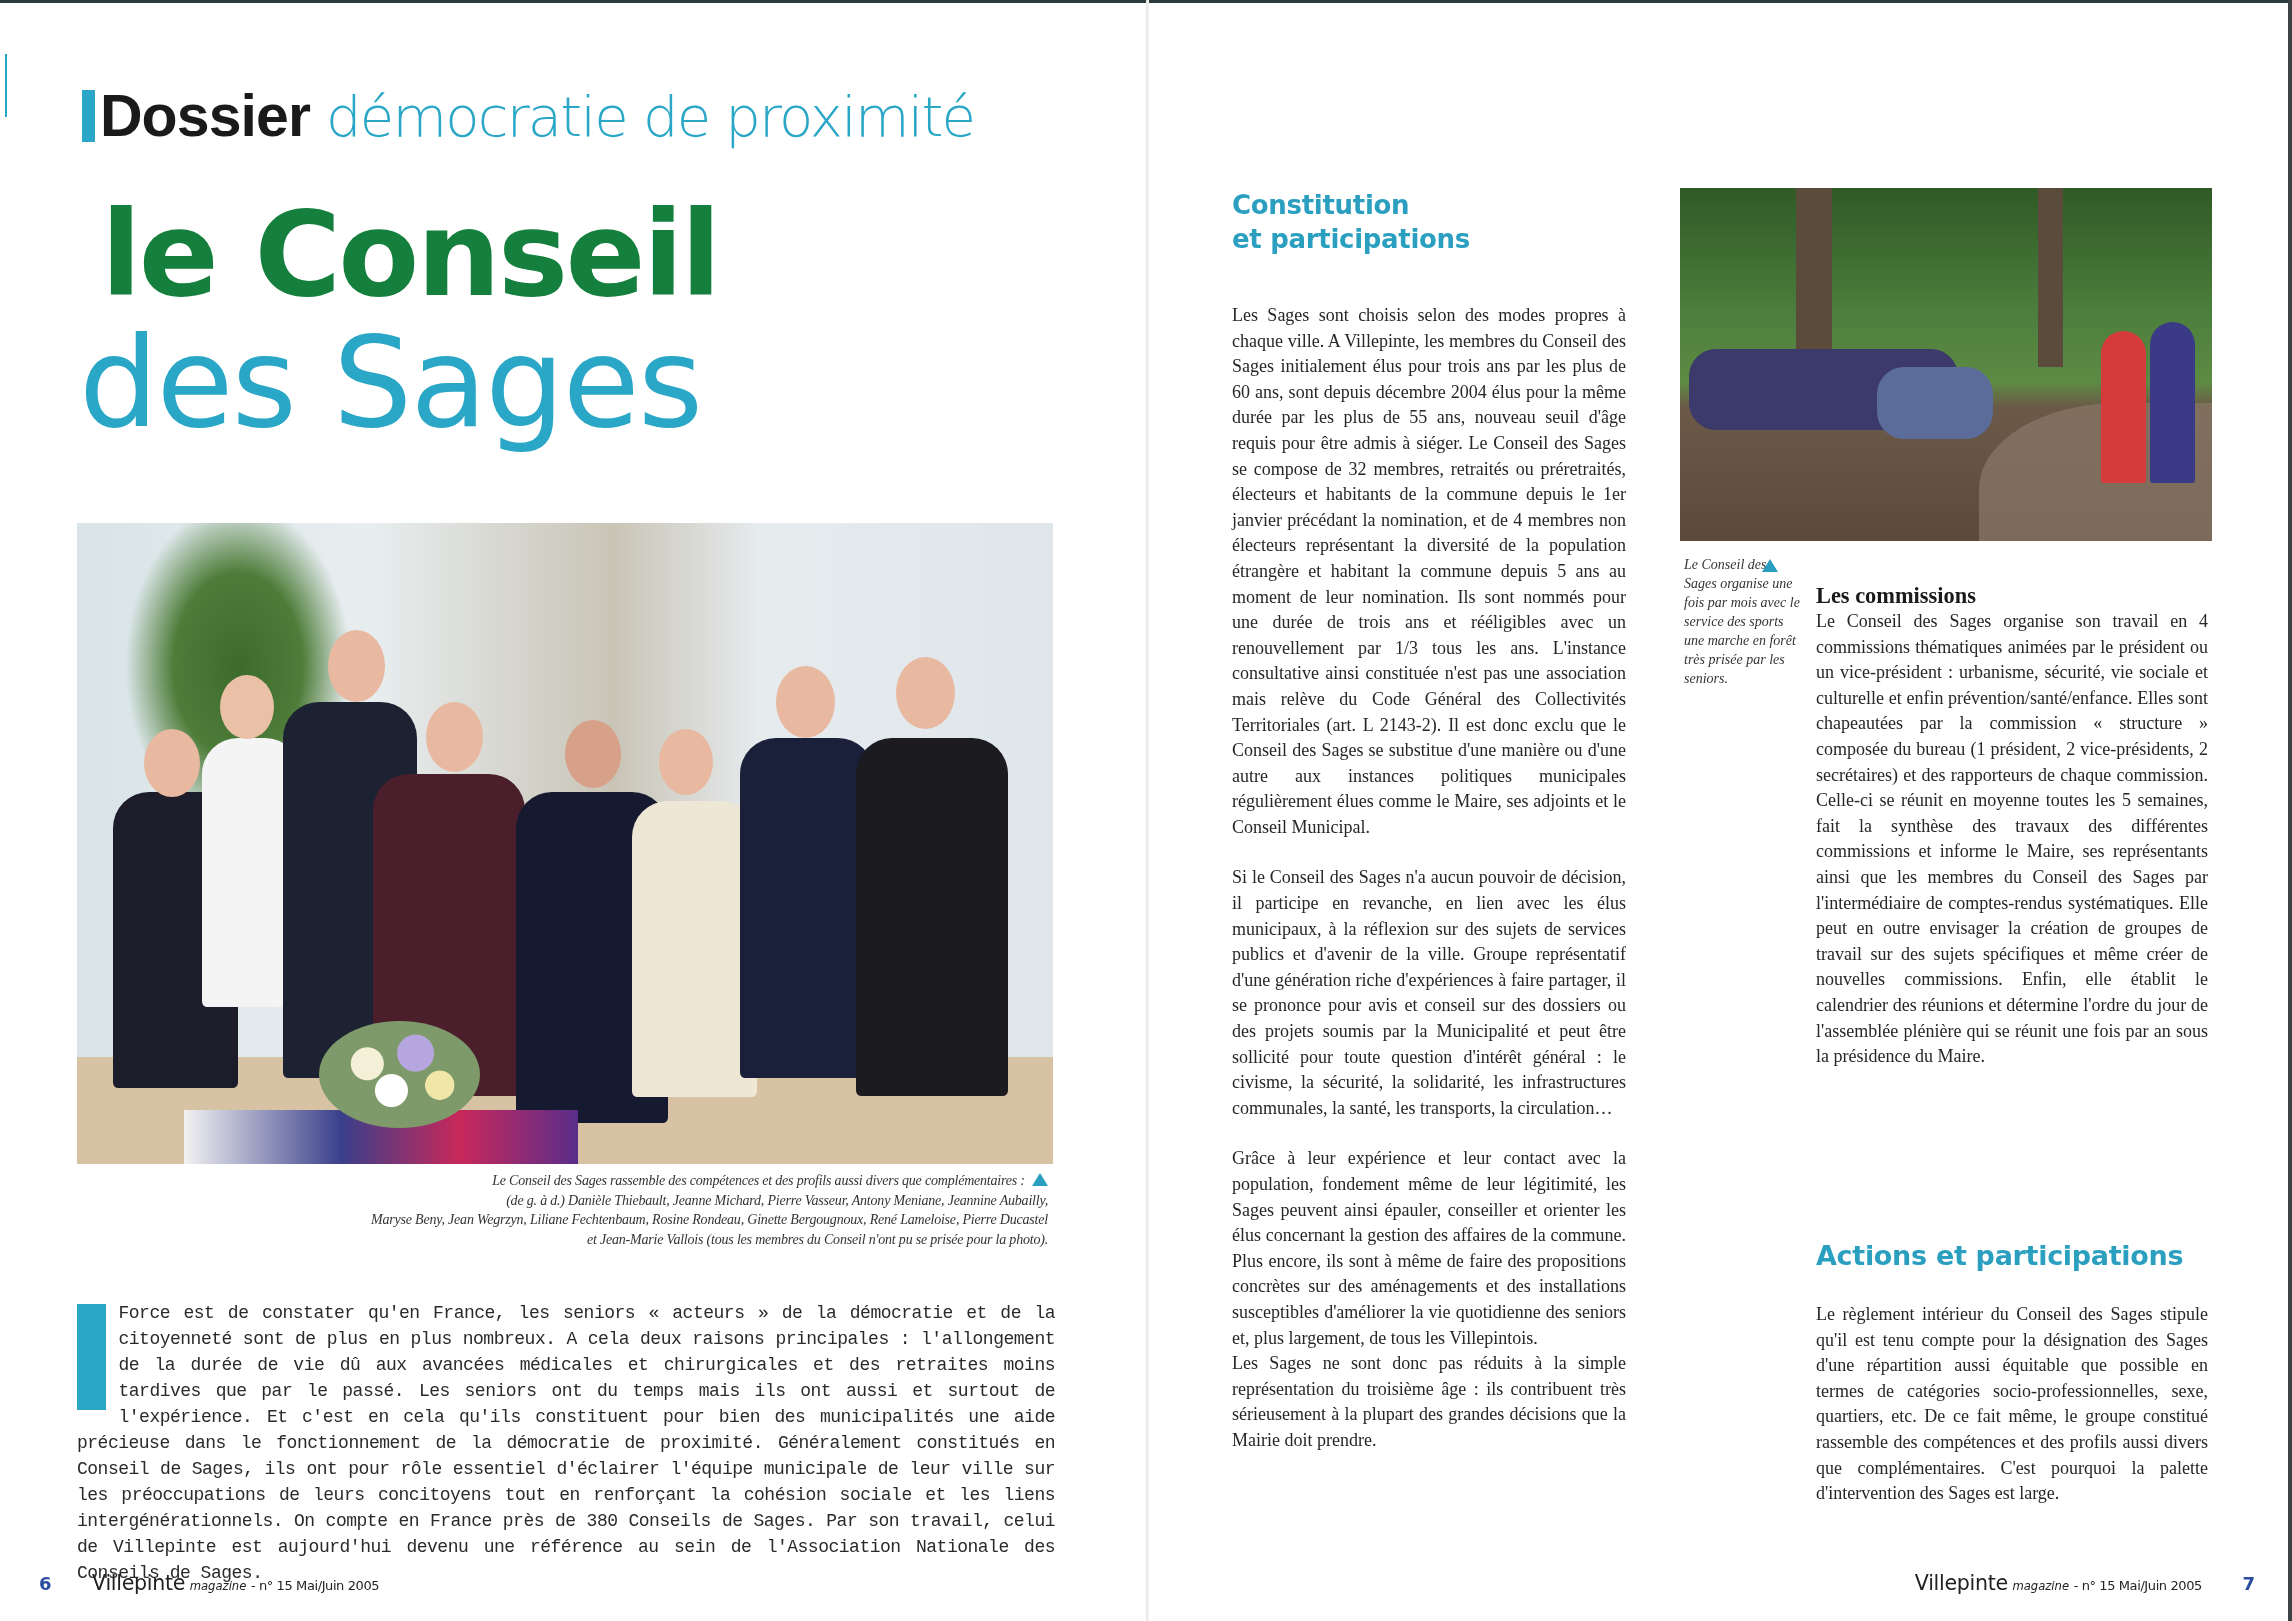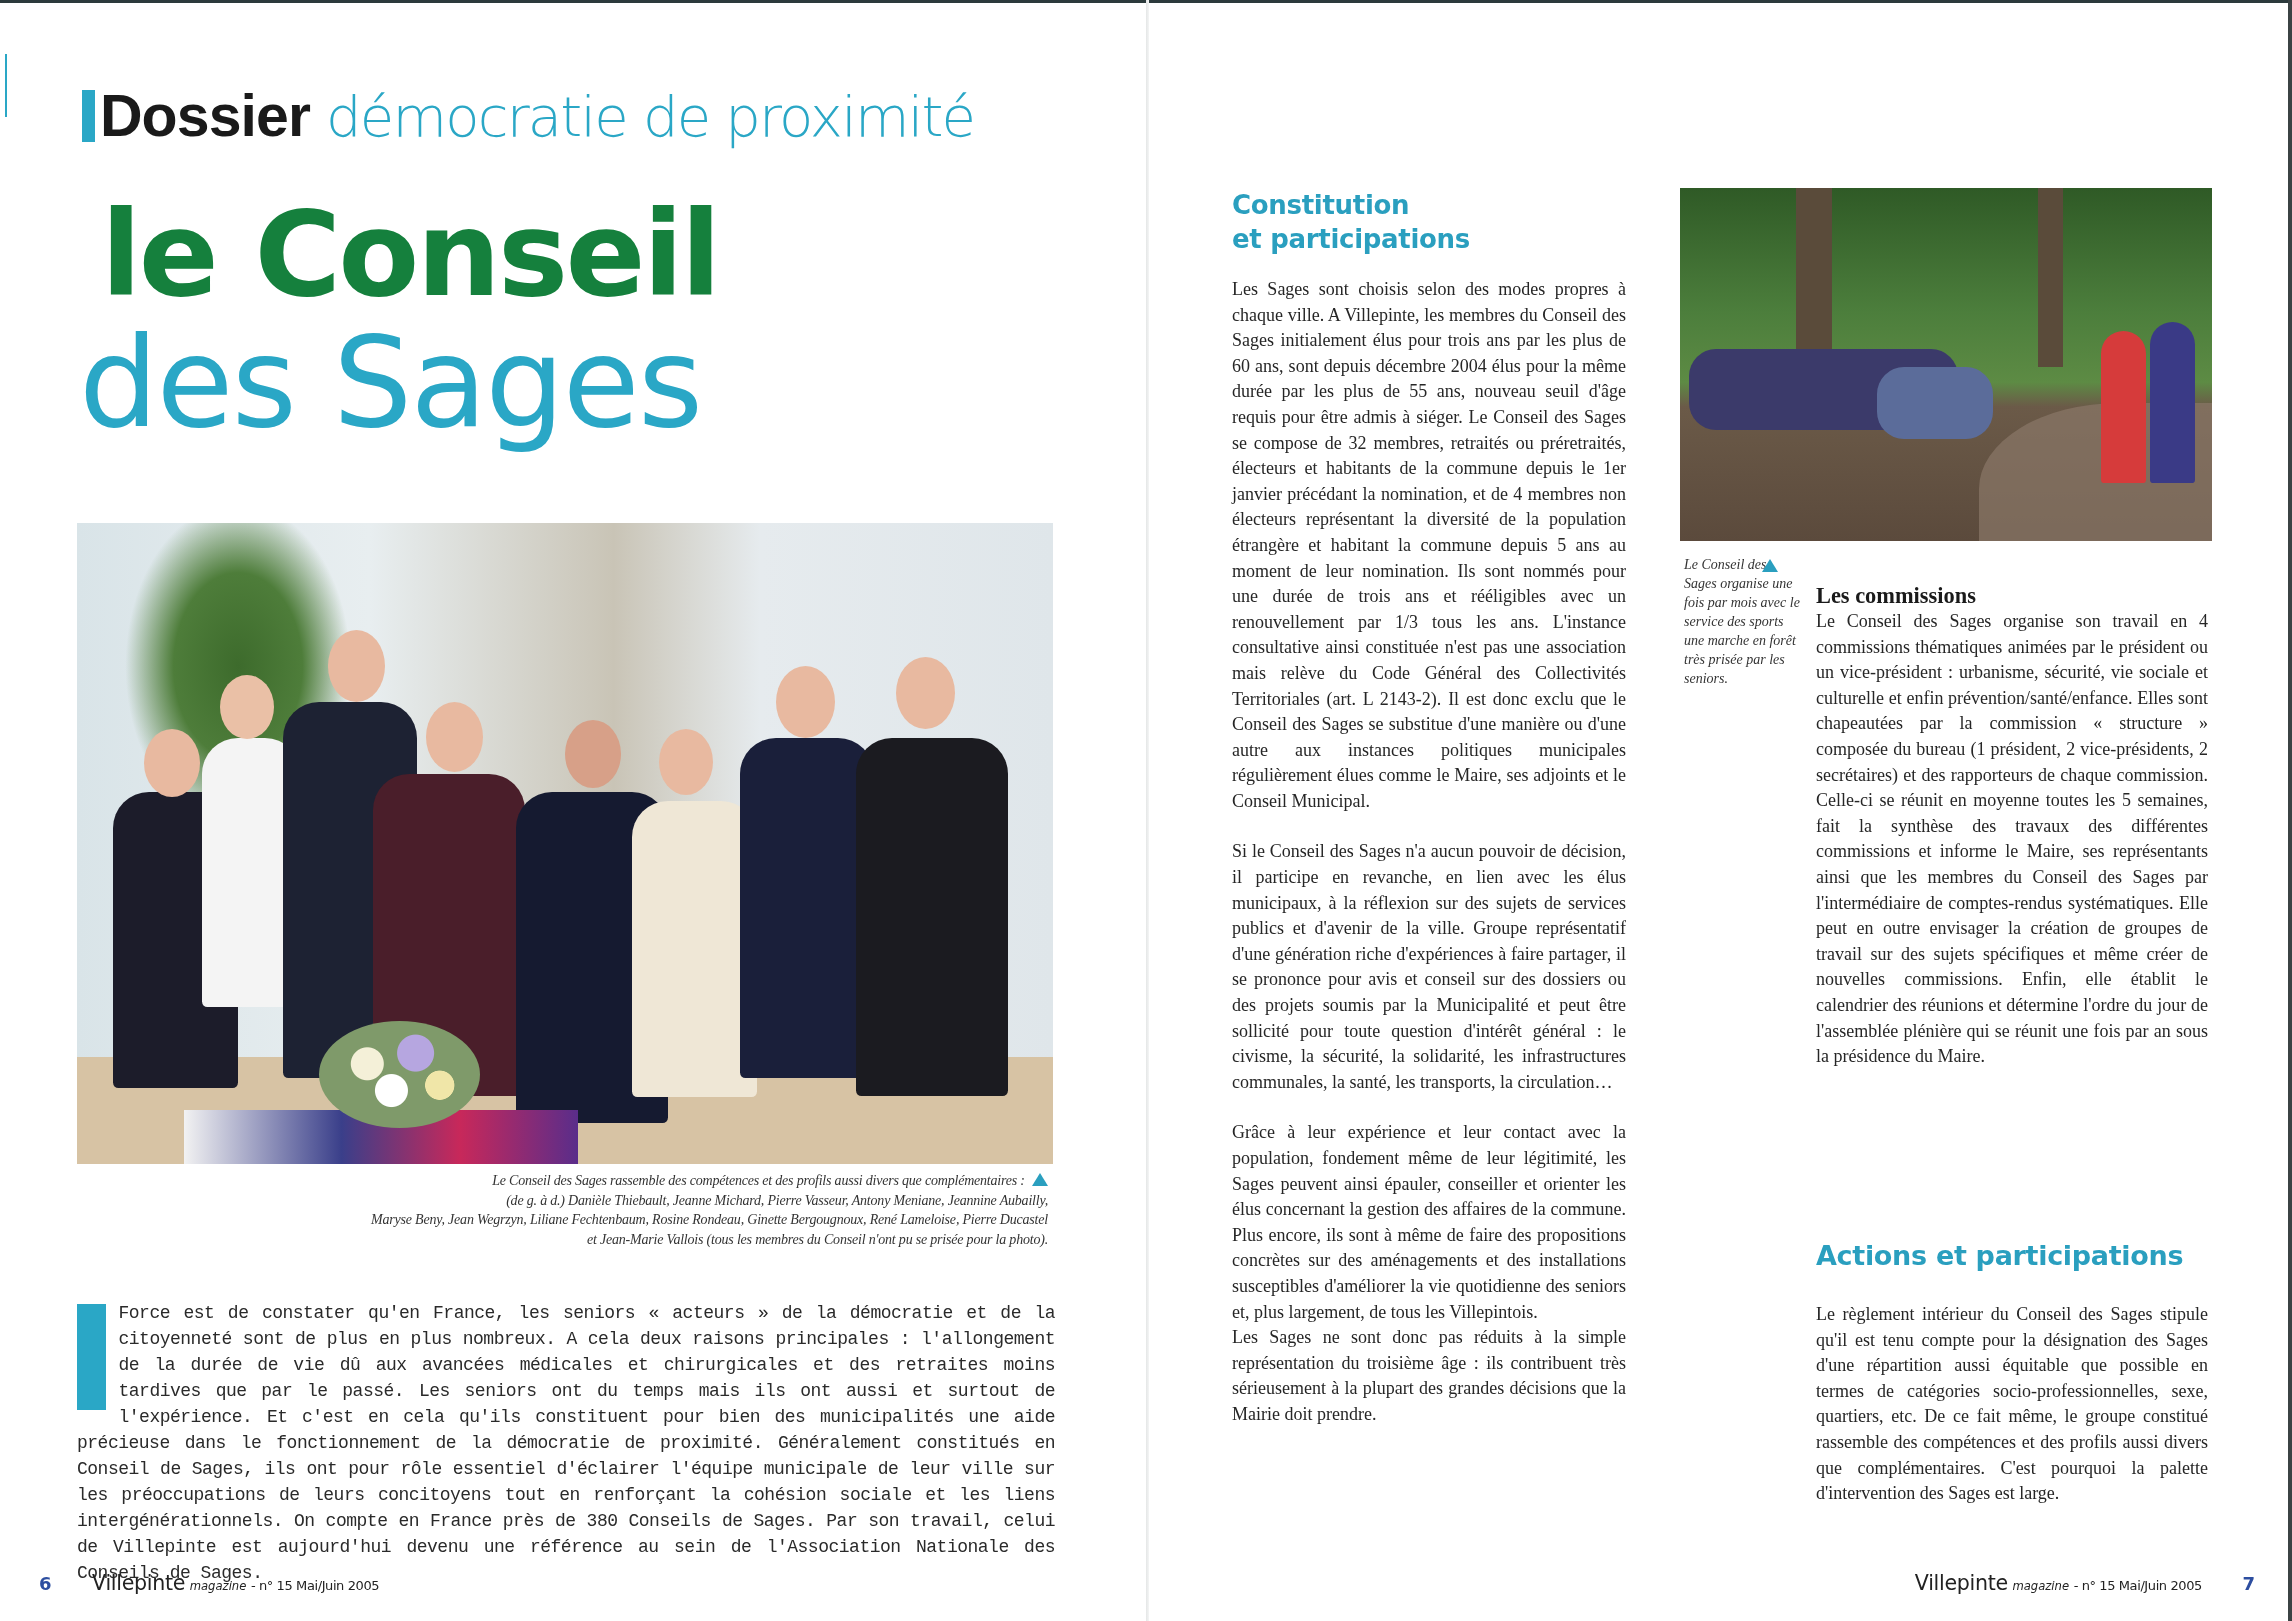--- a/index.html
+++ b/index.html
@@ -60,21 +60,21 @@
     .intro { position: absolute; left: 77px; top: 1300px; width: 978px;
       font-family: Liberation Mono, monospace; font-size: 18px; line-height: 26px; color: #2a2a2a;
       text-align: justify; letter-spacing: -0.5px; }
     .intro-bar { float: left; width: 29px; height: 106px; background: #2aa7c6; margin: 3.6px 12.5px 0 0; }
 
     
     .col { position: absolute; font-family: "Liberation Serif", serif; font-size: 18px; line-height: 25.6px; color: #262626; text-align: justify; }
     .col-mid { left: 1232px; top: 188px; width: 394px; }
     .col-right { left: 1816px; top: 582px; width: 392px; }
     .h-teal { font-family: "DejaVu Sans", sans-serif; font-weight: bold; color: #2a9fbf; font-size: 26px; line-height: 34px; letter-spacing: -0.3px; text-align: left; }
-    .h-teal.mid { margin-bottom: 21px; }
+    .h-teal.mid { margin-bottom: 47px; }
     .col p { margin: 0; }
     .col p.gap { margin-top: 25px; }
     .h-black { font-family: "Liberation Serif", serif; font-weight: bold; font-size: 22.4px; line-height: 27px; color: #1a1a1a; margin-bottom: 0; text-align: left; }
     .actions { position: absolute; left: 1816px; top: 1239px; width: 392px; }
     .actions .h-teal { margin-bottom: 29px; font-size: 27px; }
 
     
     .footer { position: absolute; top: 1571px; font-family: "DejaVu Sans", sans-serif; color: #222; white-space: nowrap; }
     .footer-left { left: 39px; }
     .footer-right { right: 38px; }

